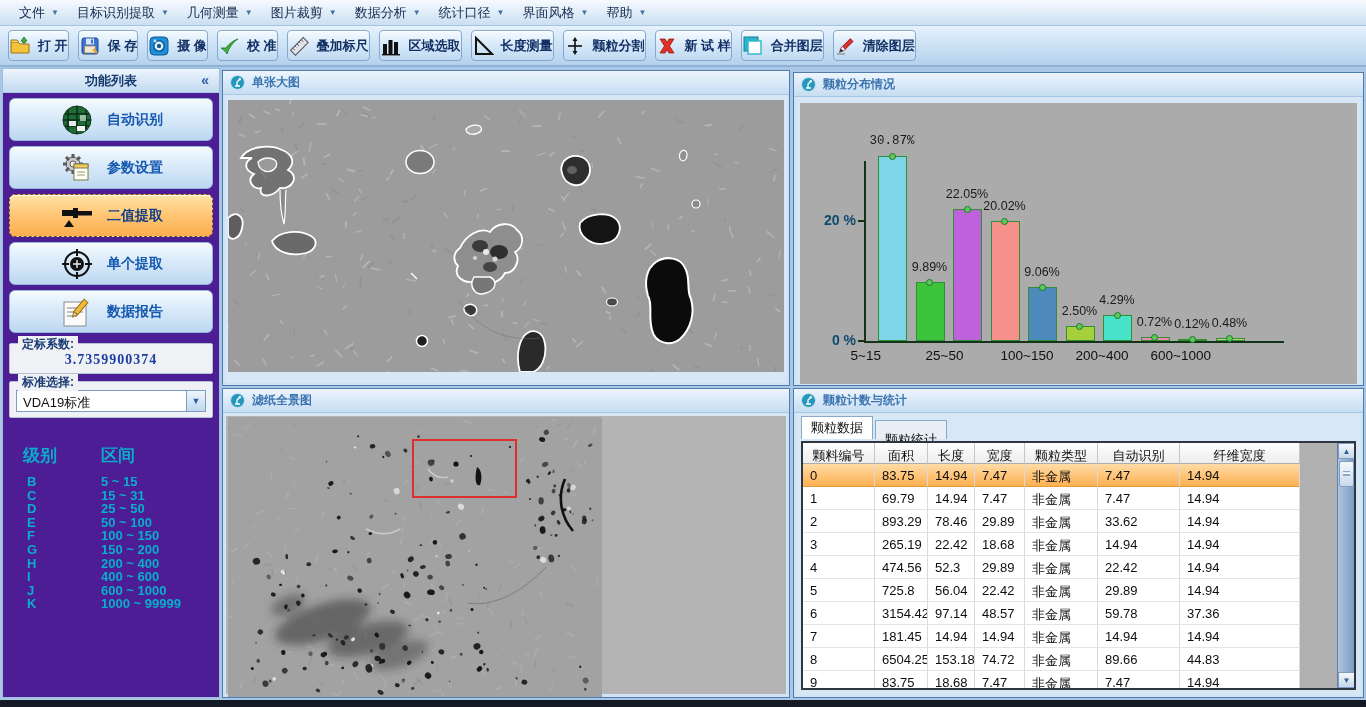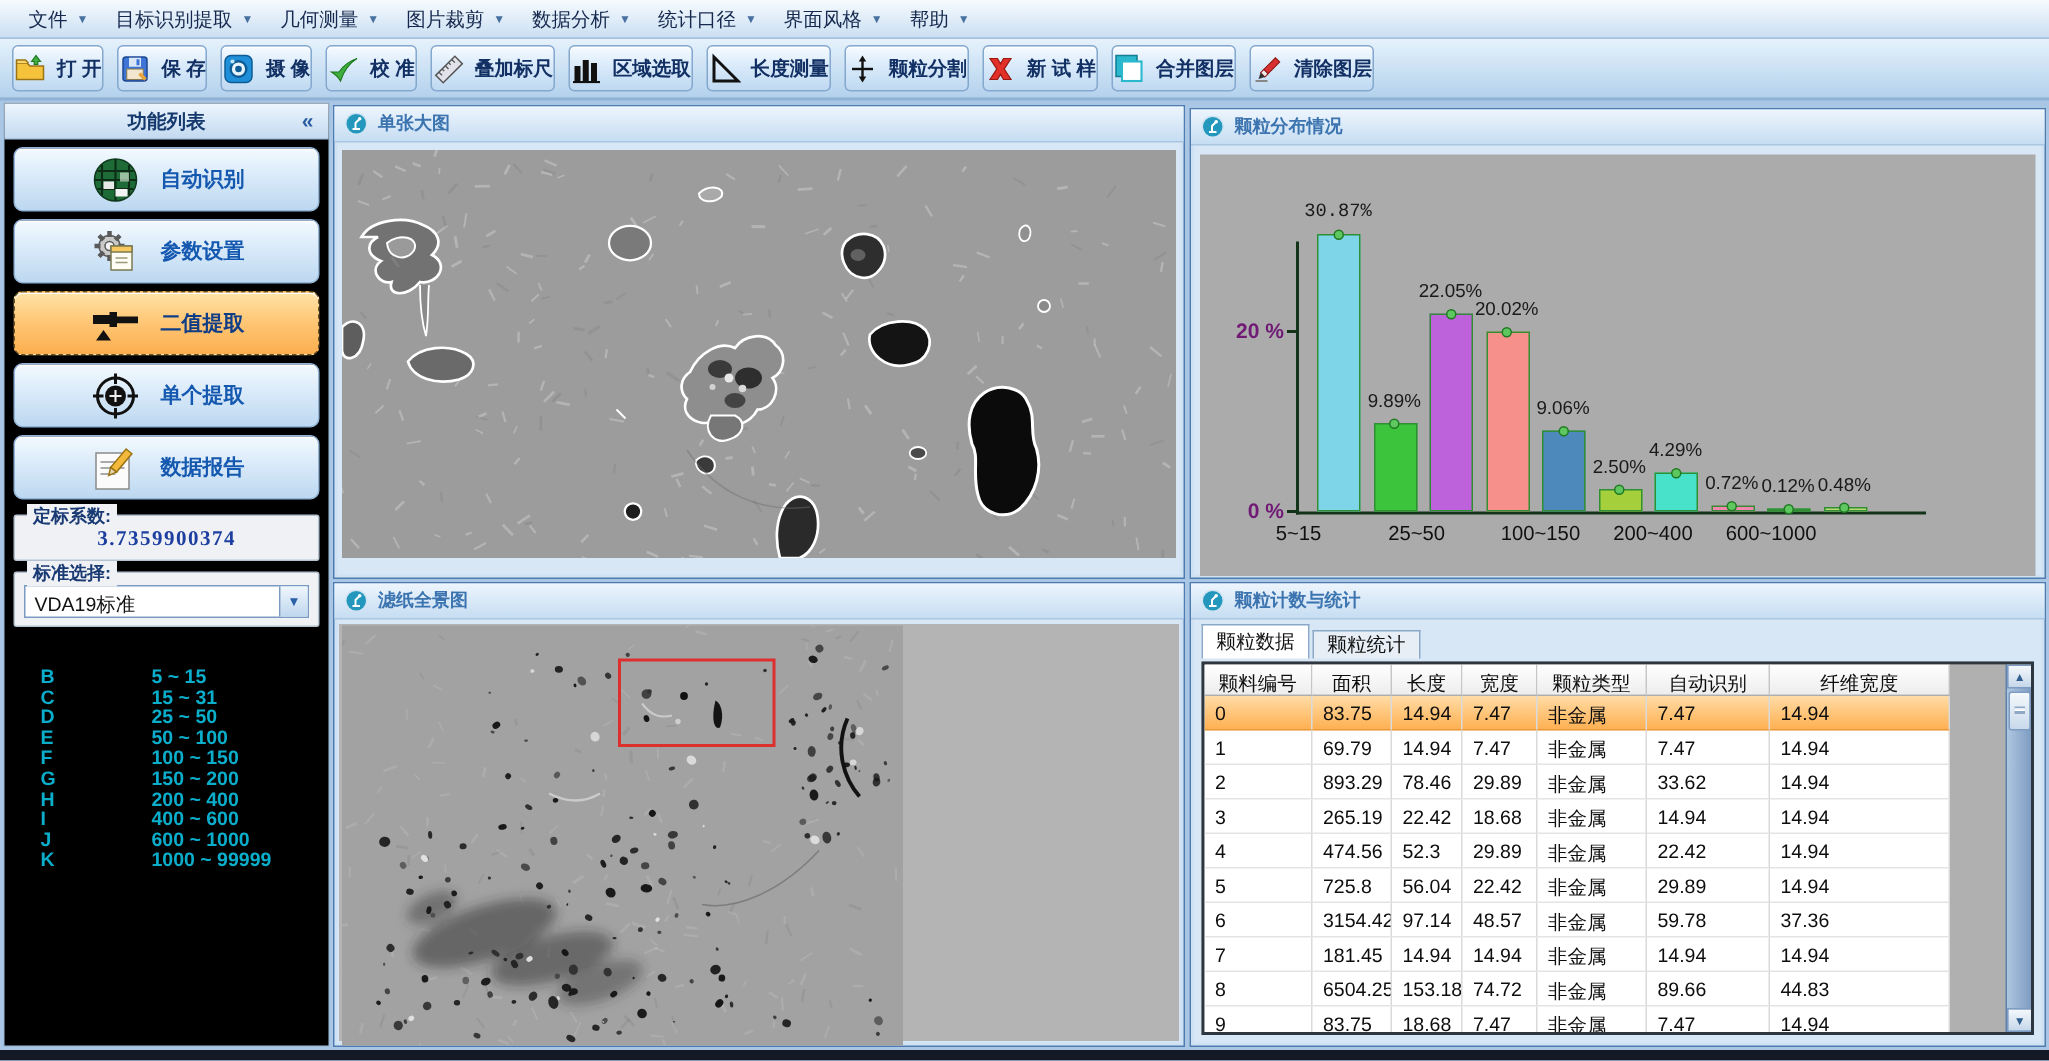--- a/index.html
+++ b/index.html
@@ -21,21 +21,21 @@
     display:flex; align-items:center; gap:9px; padding:0 8px; }
   .tb-btn { height:31px; display:flex; align-items:center; gap:7px; padding:0 0;
     border:1px solid #84A8CE; border-radius:4px;
     background:linear-gradient(#F6FBFF,#D9EAFA 45%,#BFD9F1);
     box-shadow:inset 0 1px 0 #FFFFFF; font-size:13px; font-weight:bold; color:#123064;justify-content:flex-end; }
   .tb-icon { width:22px; height:22px; display:inline-flex; }
   .tb-icon svg { width:22px; height:22px; }
 
   
   .sidebar { position:absolute; left:2px; top:68px; width:218px; height:630px;
-    background:#000000; border:1px solid #9FBEDC; }
+    background:#4c1d95; border:1px solid #9FBEDC; }
   .sb-header { height:24px; background:linear-gradient(#EDF5FD,#C3DAF0);
     border-bottom:1px solid #A9C6E2; display:flex; align-items:center; justify-content:center;
     position:relative; font-size:13px; font-weight:bold; color:#163A6E; }
   .sb-collapse { position:absolute; right:10px; top:3px; font-size:14px; font-weight:bold; color:#2A5CA0; }
   .sb-btn { margin:5px 6px 0 6px; height:43px; width:204px; border:1px solid #92B4D6; border-radius:6px;
     background:linear-gradient(#F4FAFF,#D9EAF9 45%,#BDD8F1);
     box-shadow:inset 0 1px 0 #fff; display:flex; align-items:center; justify-content:center; gap:12px;
     font-size:14px; font-weight:bold; color:#1458B0; }
   .sb-btn.active { background:linear-gradient(#FFE3A8,#FFC878 45%,#FCAE4E);
     border:1px dashed #6A5326; color:#103E86; }
@@ -72,33 +72,33 @@
   .panel-stats  { left:793px; top:388px; width:571px; height:310px; }
 
   .micro-img { position:absolute; left:2px; top:2px; width:556px; height:272px; background:#9C9C9C; }
   .pano-body { background:#B4B4B4; }
   .pano-img  { position:absolute; left:2px; top:1px; width:374px; height:280px; background:#A2A2A2; }
 
   
   .chart-area { position:absolute; left:3px; top:3px; width:557px; height:281px; background:#ABABAB; }
   .axis-v { position:absolute; left:64px; top:58px; width:2px; height:182px; background:#14341A; }
   .axis-h { position:absolute; left:64px; top:238px; width:420px; height:2px; background:#14341A; }
-  .ytick { position:absolute; width:44px; text-align:right; font-size:14px; font-weight:bold; color:#701a75; }
+  .ytick { position:absolute; width:44px; text-align:right; font-size:14px; font-weight:bold; color:#0c4a6e; }
   .ytick-dash { position:absolute; width:7px; height:2px; background:#14341A; }
   .bar { position:absolute; border:1px solid #2F8F32; }
   .bar-dot { position:absolute; left:50%; top:-4px; width:7px; height:7px; margin-left:-4px;
     border-radius:50%; background:#5FC75F; border:1px solid #1F7A22; }
   .bar-val { position:absolute; width:72px; text-align:center; font-size:12.5px; color:#1A1A1A; }
   .xtick { position:absolute; width:84px; text-align:left; font-size:13.5px; color:#101010; }
 
   
   .tabs { position:absolute; left:4px; top:2px; right:4px; height:21px; display:flex; align-items:flex-end; }
   .tab { font-size:13px; color:#101010; padding:2px 9px 2px 9px; border:1px solid #8AA8C8;
     border-bottom:none; background:#FFFFFF; margin-right:2px; position:relative; }
-  .tab.inactive { background:#E7EEF5; height:19px; padding-top:0; }
+  .tab.inactive { background:#E7EEF5; height:19px; padding-top:10px; }
   .grid-wrap { position:absolute; left:4px; right:4px; top:25px; bottom:4px;
     border:2px solid #2E3640; background:#B0B0B0; display:flex; overflow:hidden; }
   .grid-table { background:#fff; overflow:hidden; }
   .g-row { display:flex; height:23px; background:#fff; }
   .g-row.head { height:21px; }
   .g-cell { border-right:1px solid #DADADA; border-bottom:1px solid #E4E4E4; font-size:13px;
     color:#0E0E0E; padding:4px 0 0 7px; overflow:hidden; white-space:nowrap; }
   .g-row.head .g-cell { background:linear-gradient(#FFFFFF,#EDEDED); border-right:1px solid #C6C6C6;
     border-bottom:1px solid #ADADAD; text-align:center; padding-left:0; }
   .g-row.sel { background:linear-gradient(#FFDCA6,#FFAE4E); }
@@ -349,20 +349,24 @@
       <span class="sb-field-label">标准选择:</span>
       <div class="combo">
         <div class="combo-value">VDA19标准</div>
         <div class="combo-arrow">
             <span>▼</span>
           </div>
       </div>
     </div>
 
     <div class="levels">
+      <div class="levels-head">
+        <span>级别</span>
+        <span>区间</span>
+      </div>
       <div id="levels-rows">
           <div class="level-row">
             <span class="lv">B</span>
             <span>5 ~ 15</span>
           </div>
           <div class="level-row">
             <span class="lv">C</span>
             <span>15 ~ 31</span>
           </div>
           <div class="level-row">

